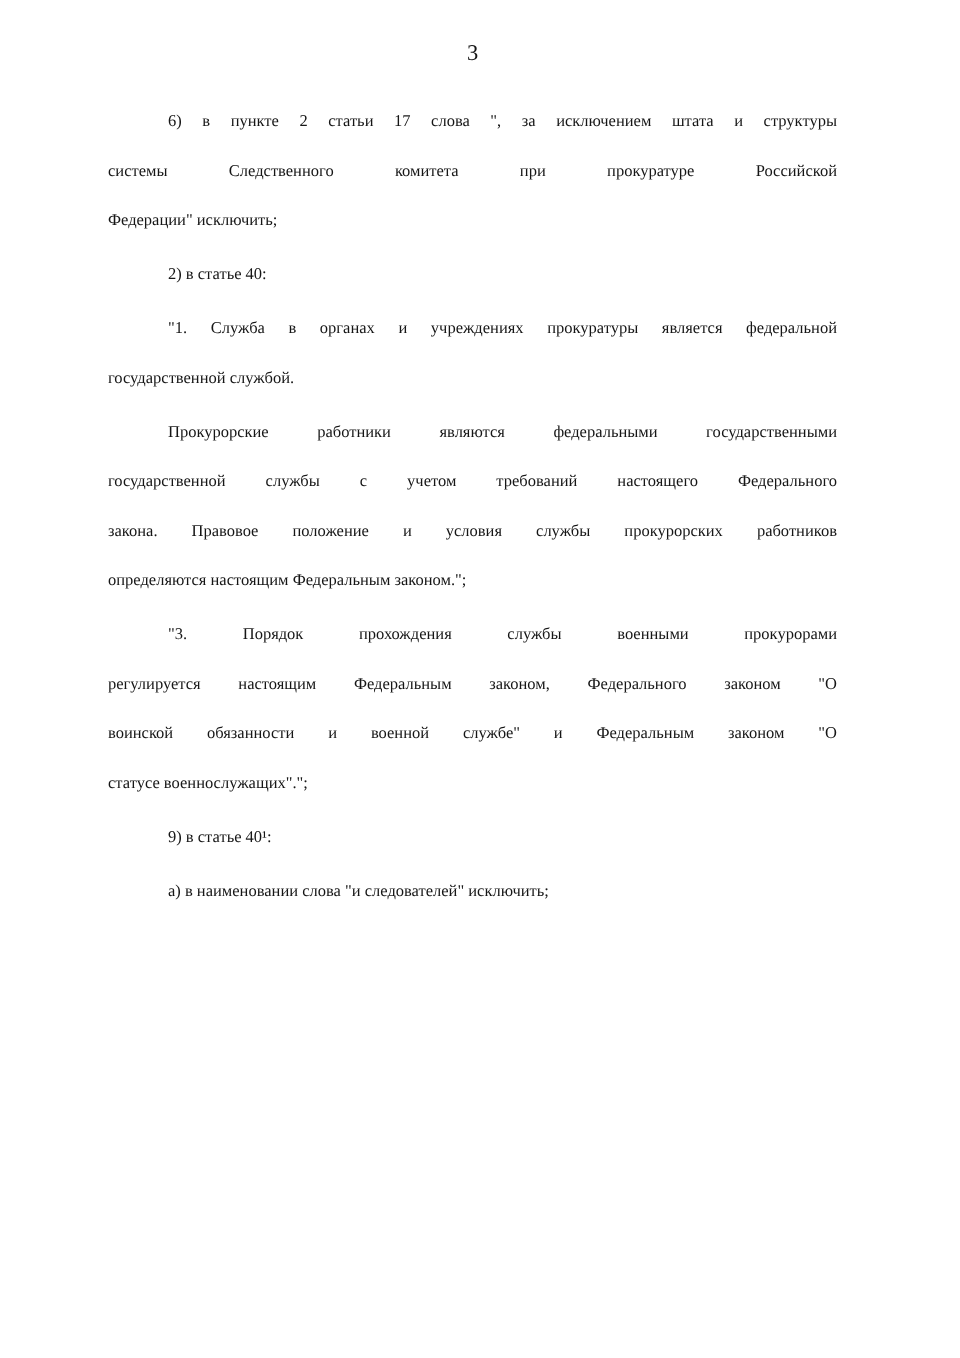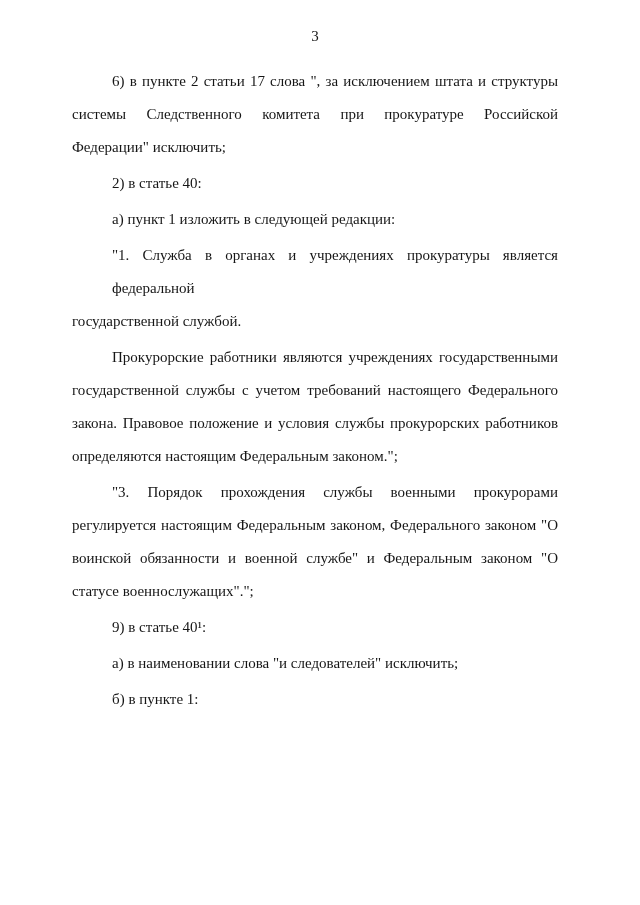--- a/index.html
+++ b/index.html
@@ -26,21 +26,21 @@
     font-size: 15px;
     line-height: 18px;
   }
   .doc-body {
     margin: 20px 82px 0 72px; 
   }
   .paragraph {
     margin: 0 0 3px 0;
   }
   .line {
-    font-size: 15px;
+    font-size: 11px;
     line-height: 33px;
     text-align: justify;
     text-align-last: justify;
   }
   .line.first {
     margin-left: 40px; 
   }
   .line.last {
     text-align: left;
     text-align-last: left;
@@ -54,41 +54,35 @@
   <div class="doc-body" id="doc-body">
       <div class="paragraph">
         <div class="line first">6) в пункте 2 статьи 17 слова ", за исключением штата и структуры</div>
         <div class="line">системы Следственного комитета при прокуратуре Российской</div>
         <div class="line last">Федерации" исключить;</div>
       </div>
       <div class="paragraph">
         <div class="line first last">2) в статье 40:</div>
       </div>
       <div class="paragraph">
-        <div class="line first last">а) пункт 1 изложить в следующей редакции:</div>
-      </div>
-      <div class="paragraph">
         <div class="line first">"1. Служба в органах и учреждениях прокуратуры является федеральной</div>
         <div class="line last">государственной службой.</div>
       </div>
       <div class="paragraph">
-        <div class="line first">Прокурорские работники являются учреждениях государственными</div>
+        <div class="line first">Прокурорские работники являются федеральными государственными</div>
         <div class="line">государственной службы с учетом требований настоящего Федерального</div>
         <div class="line">закона. Правовое положение и условия службы прокурорских работников</div>
         <div class="line last">определяются настоящим Федеральным законом.";</div>
       </div>
       <div class="paragraph">
         <div class="line first">"3. Порядок прохождения службы военными прокурорами</div>
         <div class="line">регулируется настоящим Федеральным законом, Федерального законом "О</div>
         <div class="line">воинской обязанности и военной службе" и Федеральным законом "О</div>
         <div class="line last">статусе военнослужащих".";</div>
       </div>
       <div class="paragraph">
         <div class="line first last">9) в статье 40¹:</div>
       </div>
       <div class="paragraph">
         <div class="line first last">а) в наименовании слова "и следователей" исключить;</div>
       </div>
-      <div class="paragraph">
-        <div class="line first last">б) в пункте 1:</div>
-      </div>
     </div>
 </div>
 
 </body></html>

